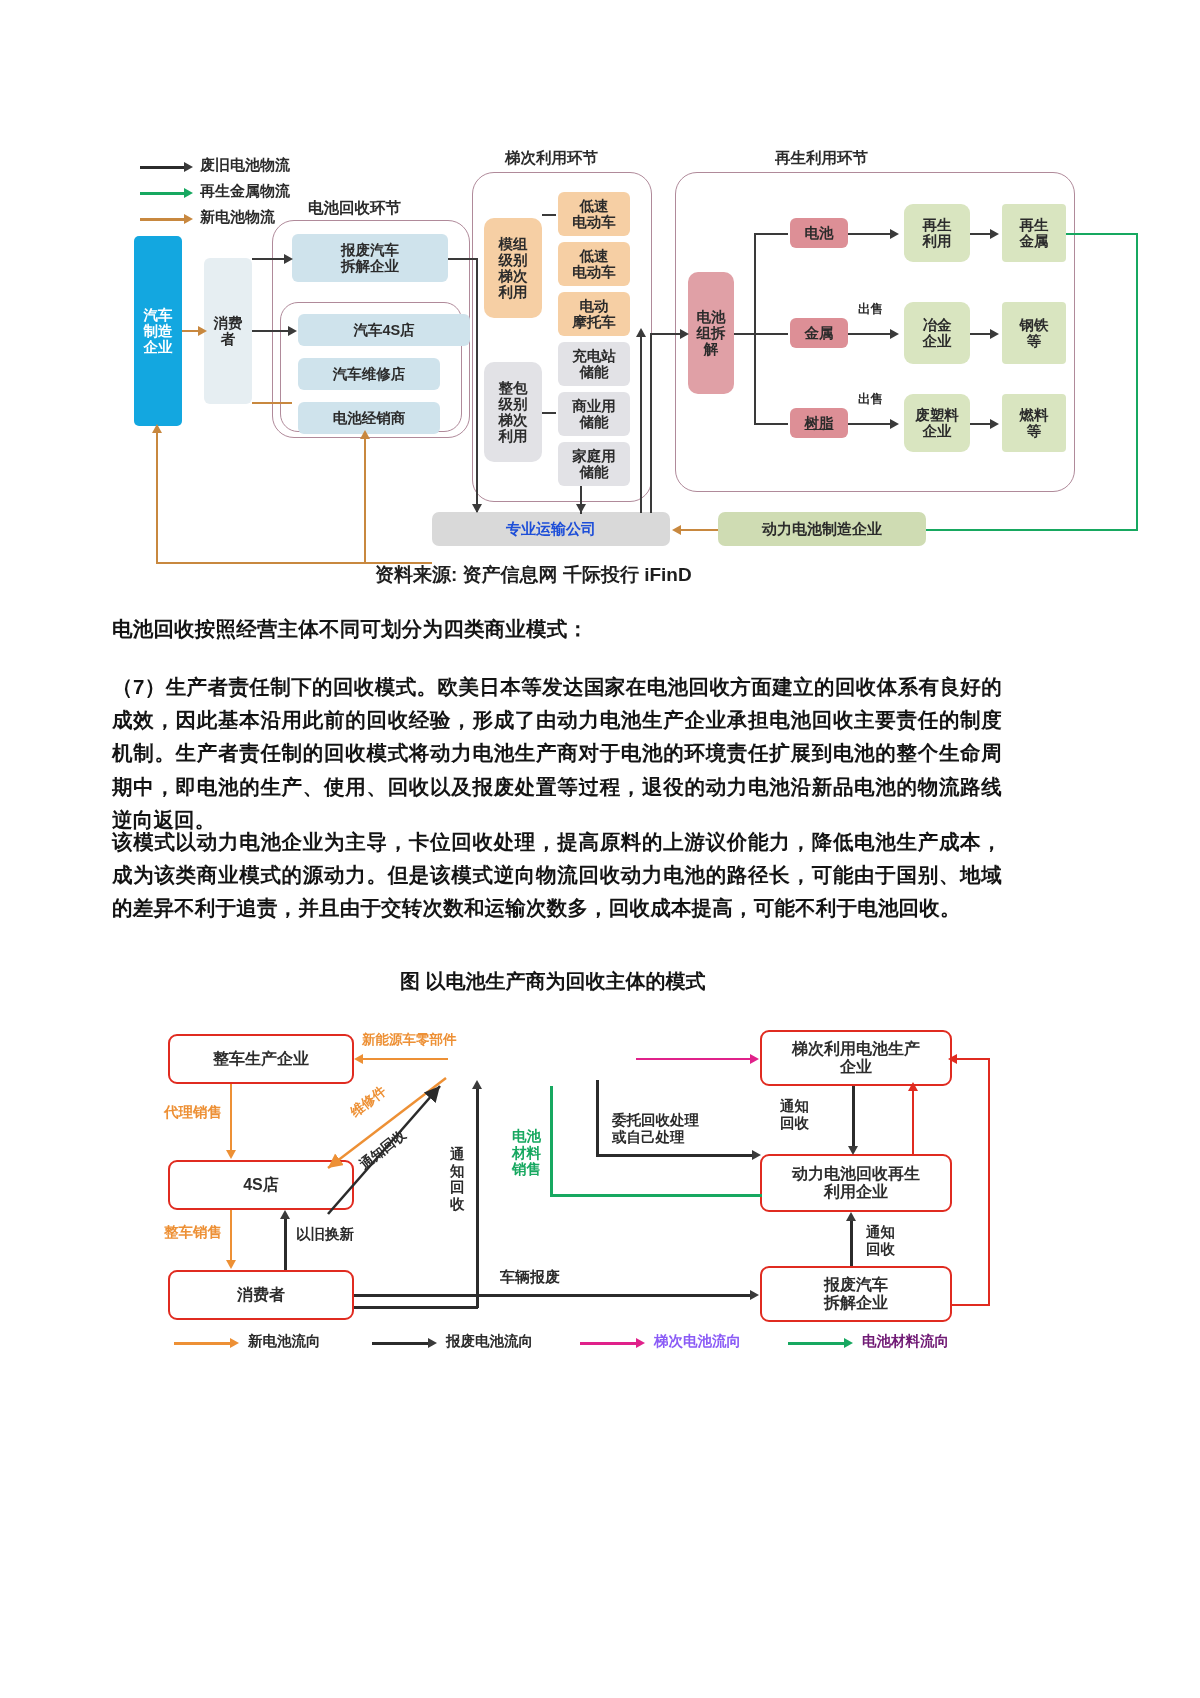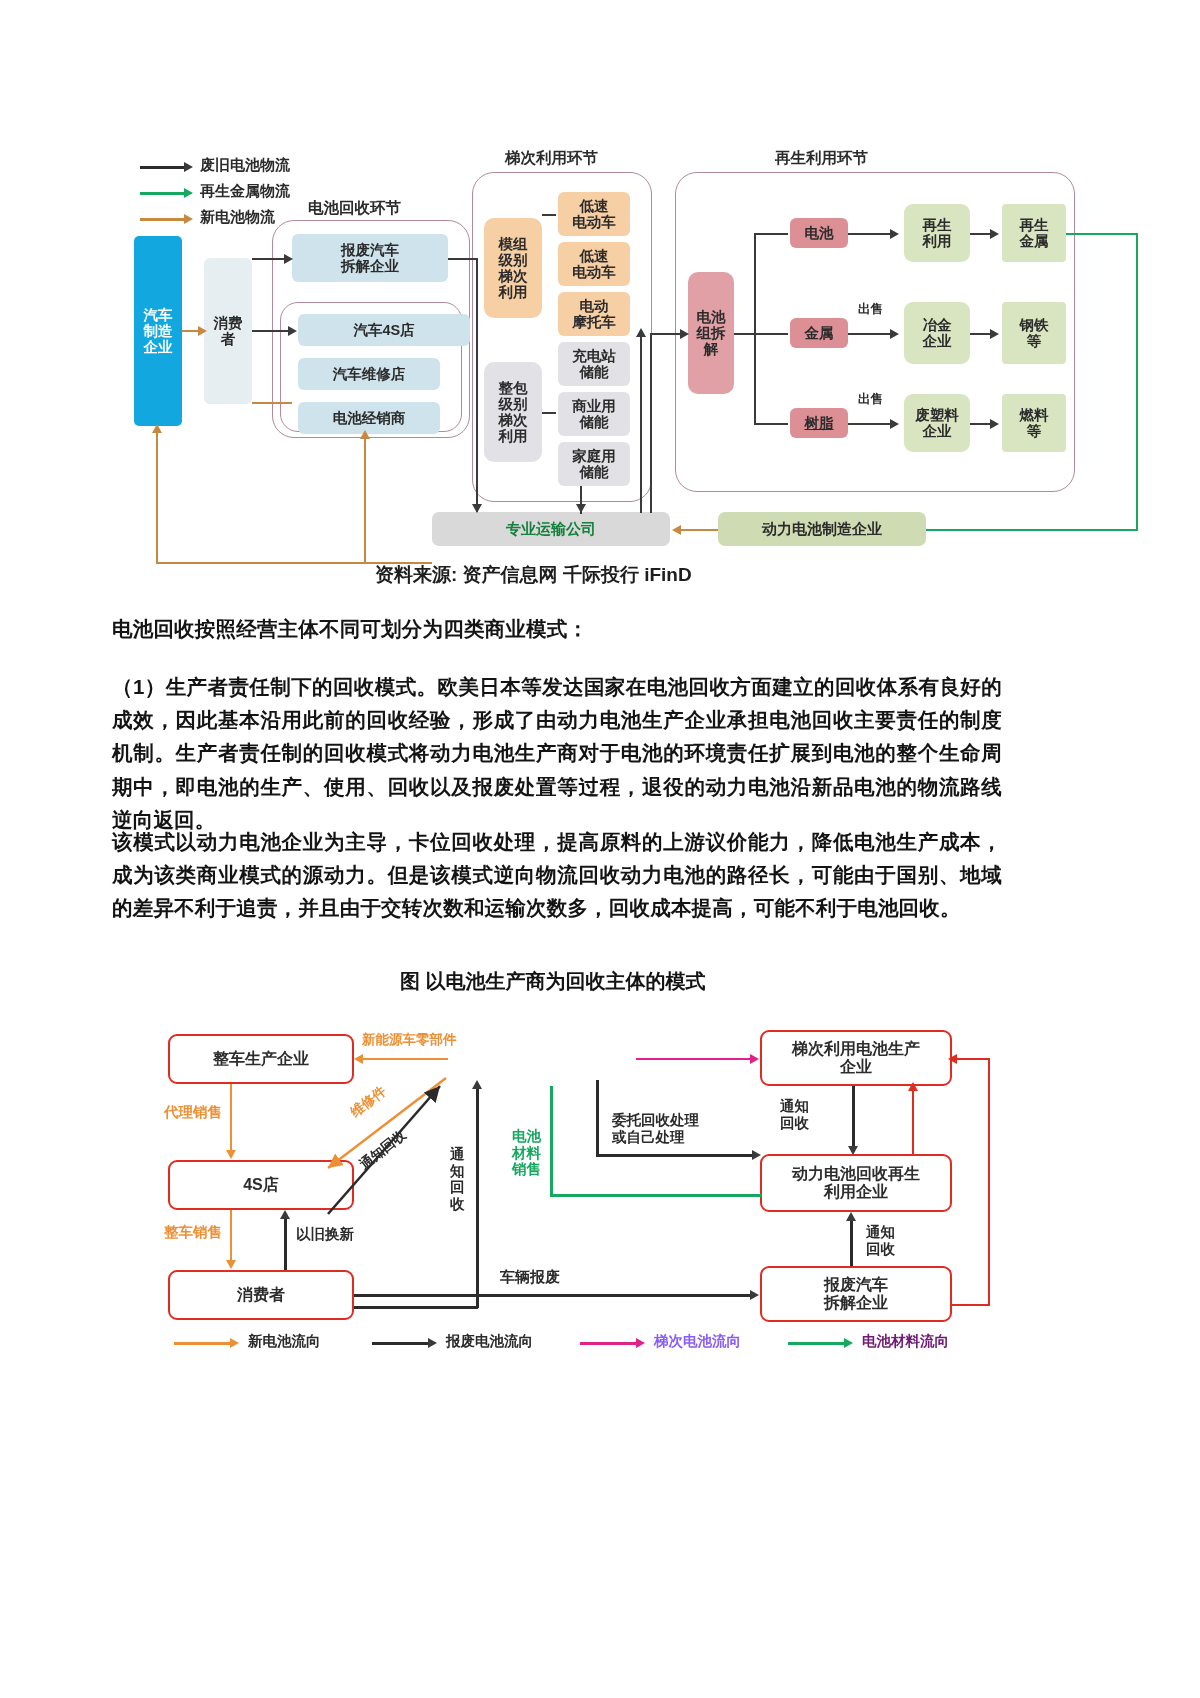--- a/index.html
+++ b/index.html
@@ -145,21 +145,21 @@
     <div class="box f1box f1green" style="left: 882px; top: 74px; width: 64px; height: 58px; border-radius: 4px; white-space: pre-line;">再生
 金属</div>
     <div class="box f1box f1green" style="left: 882px; top: 172px; width: 64px; height: 62px; border-radius: 4px; white-space: pre-line;">钢铁
 等</div>
     <div class="box f1box f1green" style="left: 882px; top: 264px; width: 64px; height: 58px; border-radius: 4px; white-space: pre-line;">燃料
 等</div>
 
     <div class="lbl" style="left:738px;top:172px;font-size:12.5px;font-weight:700;color:#2b2b2b;">出售</div>
     <div class="lbl" style="left:738px;top:262px;font-size:12.5px;font-weight:700;color:#2b2b2b;">出售</div>
 
-    <div class="box f1grayband" style="left:312px;top:382px;width:238px;height:34px;font-size:15px;font-weight:700;color:#15803d;">专业运输公司</div>
+    <div class="box f1grayband" style="left:312px;top:382px;width:238px;height:34px;font-size:15px;font-weight:700;color:#1d4ed8;">专业运输公司</div>
     <div class="box f1grayband" style="left:598px;top:382px;width:208px;height:34px;background:#cfdcb3;font-size:15px;font-weight:700;color:#2b2b2b;">动力电池制造企业</div>
 
     <div class="ln" style="left:62px;top:200px;width:18px;height:2.4px;background:#c8883f;"></div>
     <div class="ar ar-r" style="left:78px;top:195.5px;border-left-color:#c8883f;"></div>
 
     <div class="ln" style="left:132px;top:128px;width:36px;height:2.4px;"></div>
     <div class="ar ar-r" style="left:164px;top:123.5px;"></div>
     <div class="ln" style="left:132px;top:200px;width:40px;height:2.4px;"></div>
     <div class="ar ar-r" style="left:168px;top:195.5px;"></div>
 
@@ -212,21 +212,21 @@
     <div class="ar ar-u" style="left:31.5px;top:294px;border-bottom-color:#c8883f;"></div>
     <div class="ln" style="left:244px;top:306px;width:2.4px;height:128px;background:#c8883f;"></div>
     <div class="ar ar-u" style="left:239.5px;top:300px;border-bottom-color:#c8883f;"></div>
     <div class="ln" style="left:132px;top:272px;width:40px;height:2.4px;background:#c8883f;"></div>
   </div>
 
   <div class="srcline" style="left:375px;top:562px;">资料来源: 资产信息网 千际投行 iFinD</div>
 
   <div class="para" style="left:112px;top:612px;width:890px;text-indent:0;">电池回收按照经营主体不同可划分为四类商业模式：</div>
 
-  <div class="para" style="left:112px;top:670px;width:890px;">（1）生产者责任制下的回收模式。欧美日本等发达国家在电池回收方面建立的回收体系有良好的成效，因此基本沿用此前的回收经验，形成了由动力电池生产企业承担电池回收主要责任的制度机制。生产者责任制的回收模式将动力电池生产商对于电池的环境责任扩展到电池的整个生命周期中，即电池的生产、使用、回收以及报废处置等过程，退役的动力电池沿新品电池的物流路线逆向返回。</div>
+  <div class="para" style="left:112px;top:670px;width:890px;">（7）生产者责任制下的回收模式。欧美日本等发达国家在电池回收方面建立的回收体系有良好的成效，因此基本沿用此前的回收经验，形成了由动力电池生产企业承担电池回收主要责任的制度机制。生产者责任制的回收模式将动力电池生产商对于电池的环境责任扩展到电池的整个生命周期中，即电池的生产、使用、回收以及报废处置等过程，退役的动力电池沿新品电池的物流路线逆向返回。</div>
 
   <div class="para" style="left:112px;top:825px;width:890px;">该模式以动力电池企业为主导，卡位回收处理，提高原料的上游议价能力，降低电池生产成本，成为该类商业模式的源动力。但是该模式逆向物流回收动力电池的路径长，可能由于国别、地域的差异不利于追责，并且由于交转次数和运输次数多，回收成本提高，可能不利于电池回收。</div>
 
   <div class="figcap" style="left:400px;top:968px;">图 以电池生产商为回收主体的模式</div>
 
   <div class="diag" id="fig2" style="left:150px;top:1018px;width:1000px;height:340px;">
 
     <div class="box f2box" style="left:18px;top:16px;width:186px;height:50px;">整车生产企业</div>
 
 

